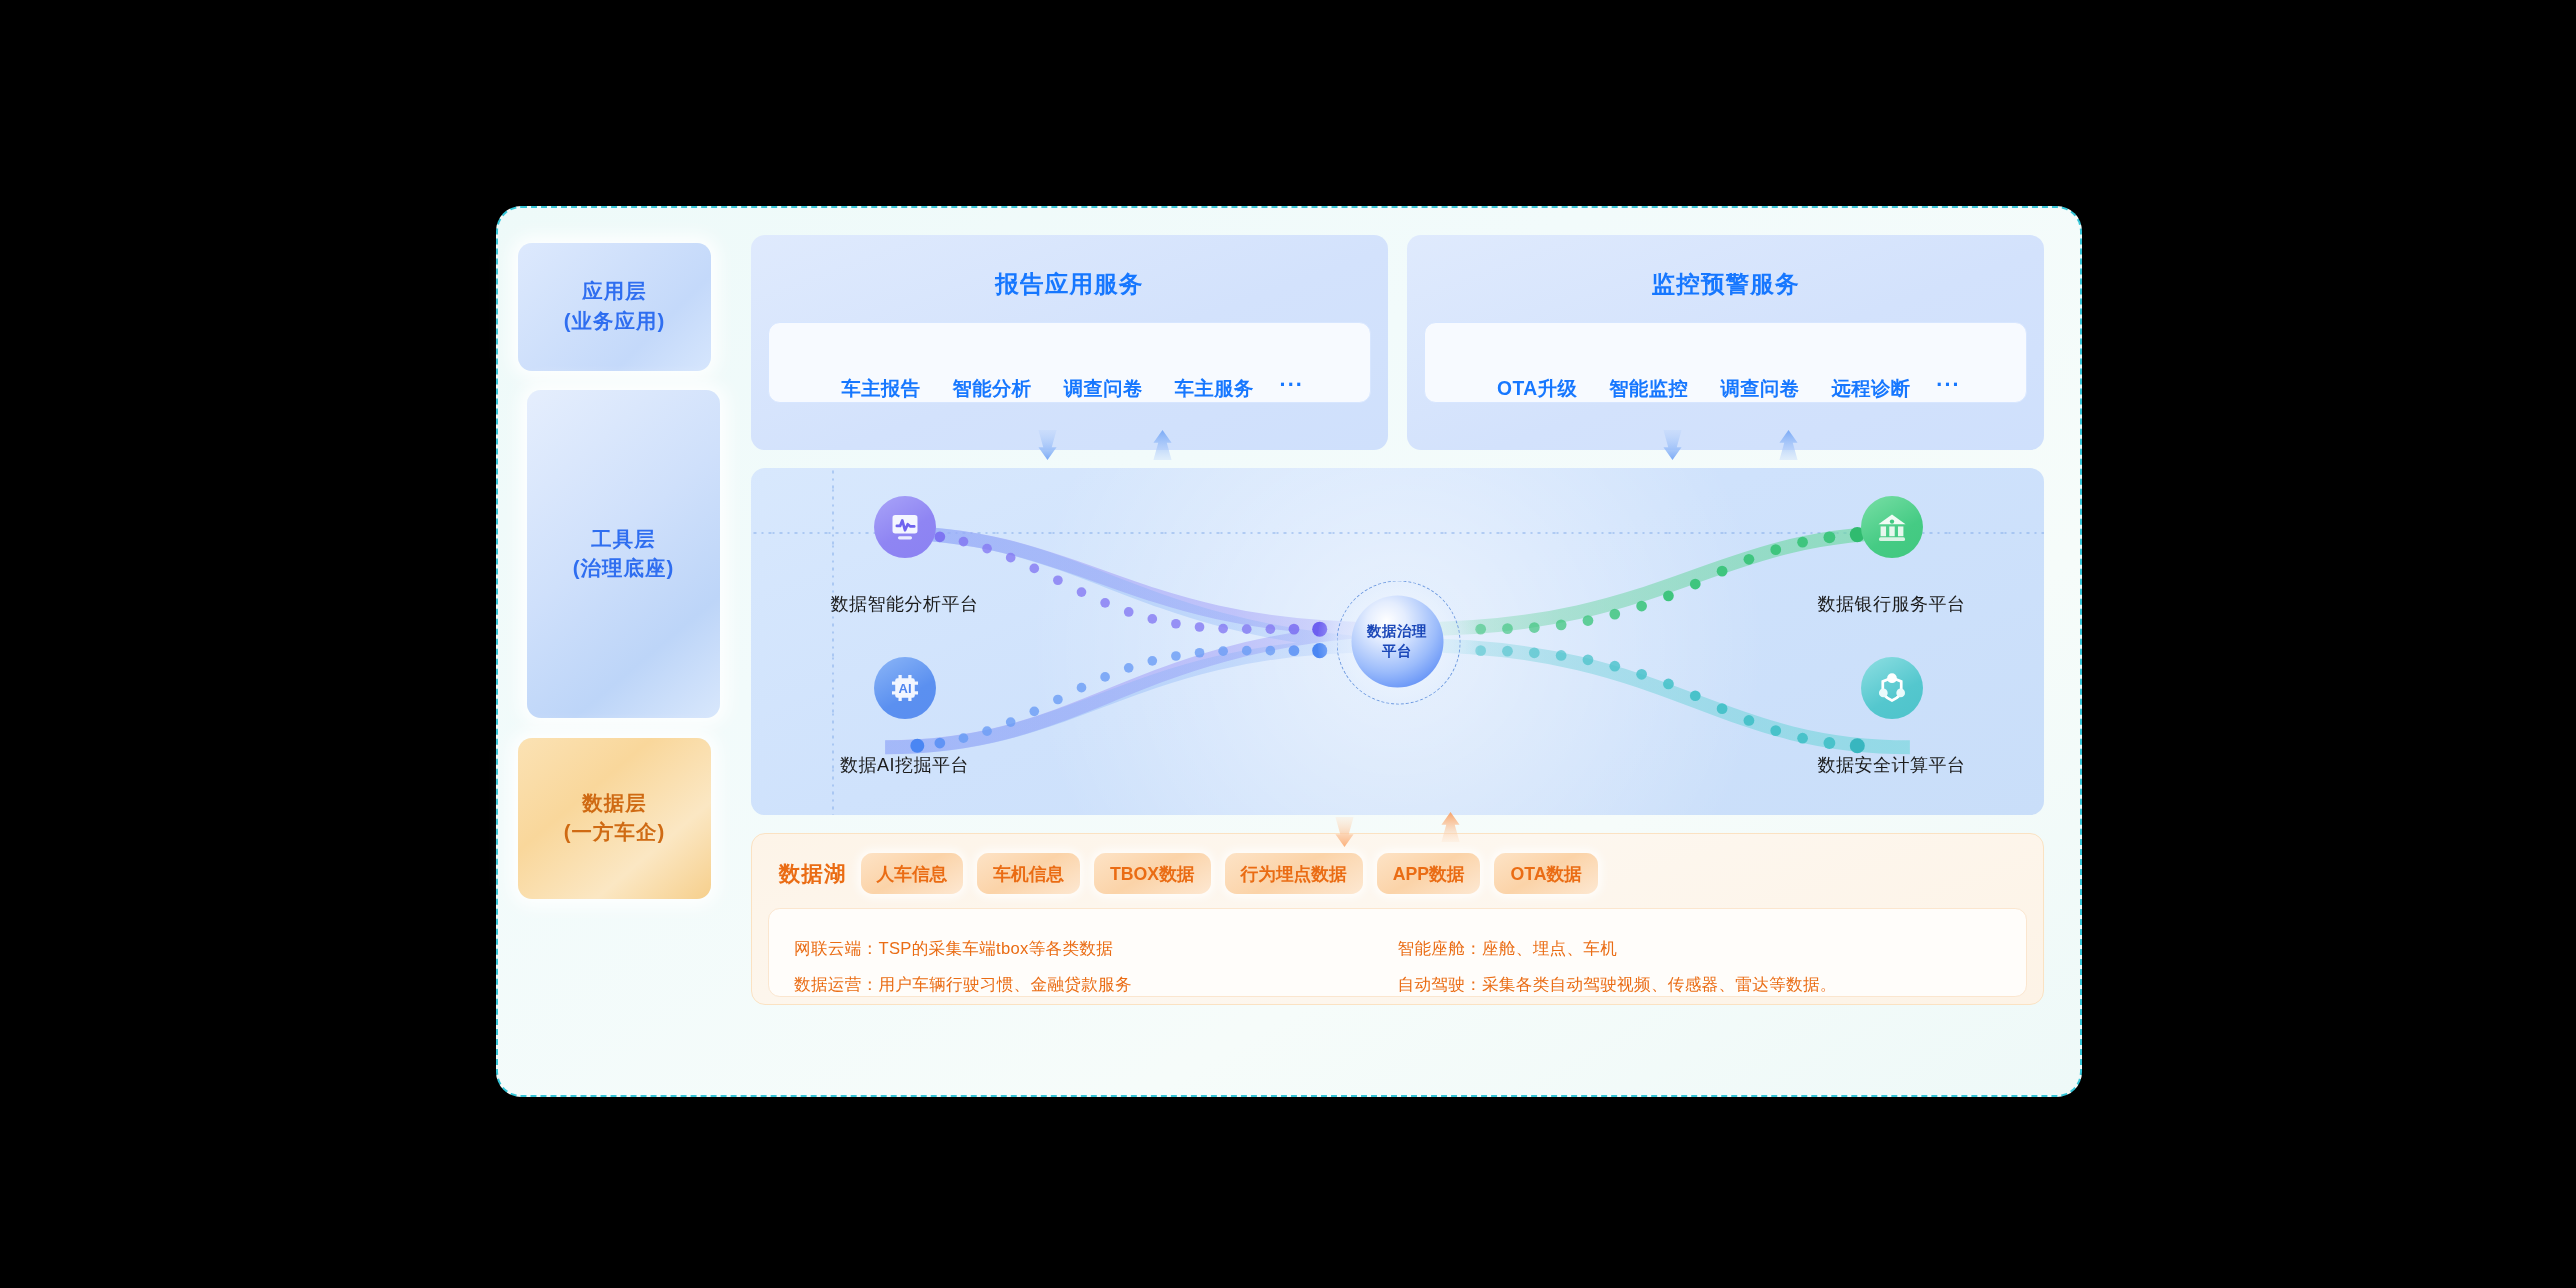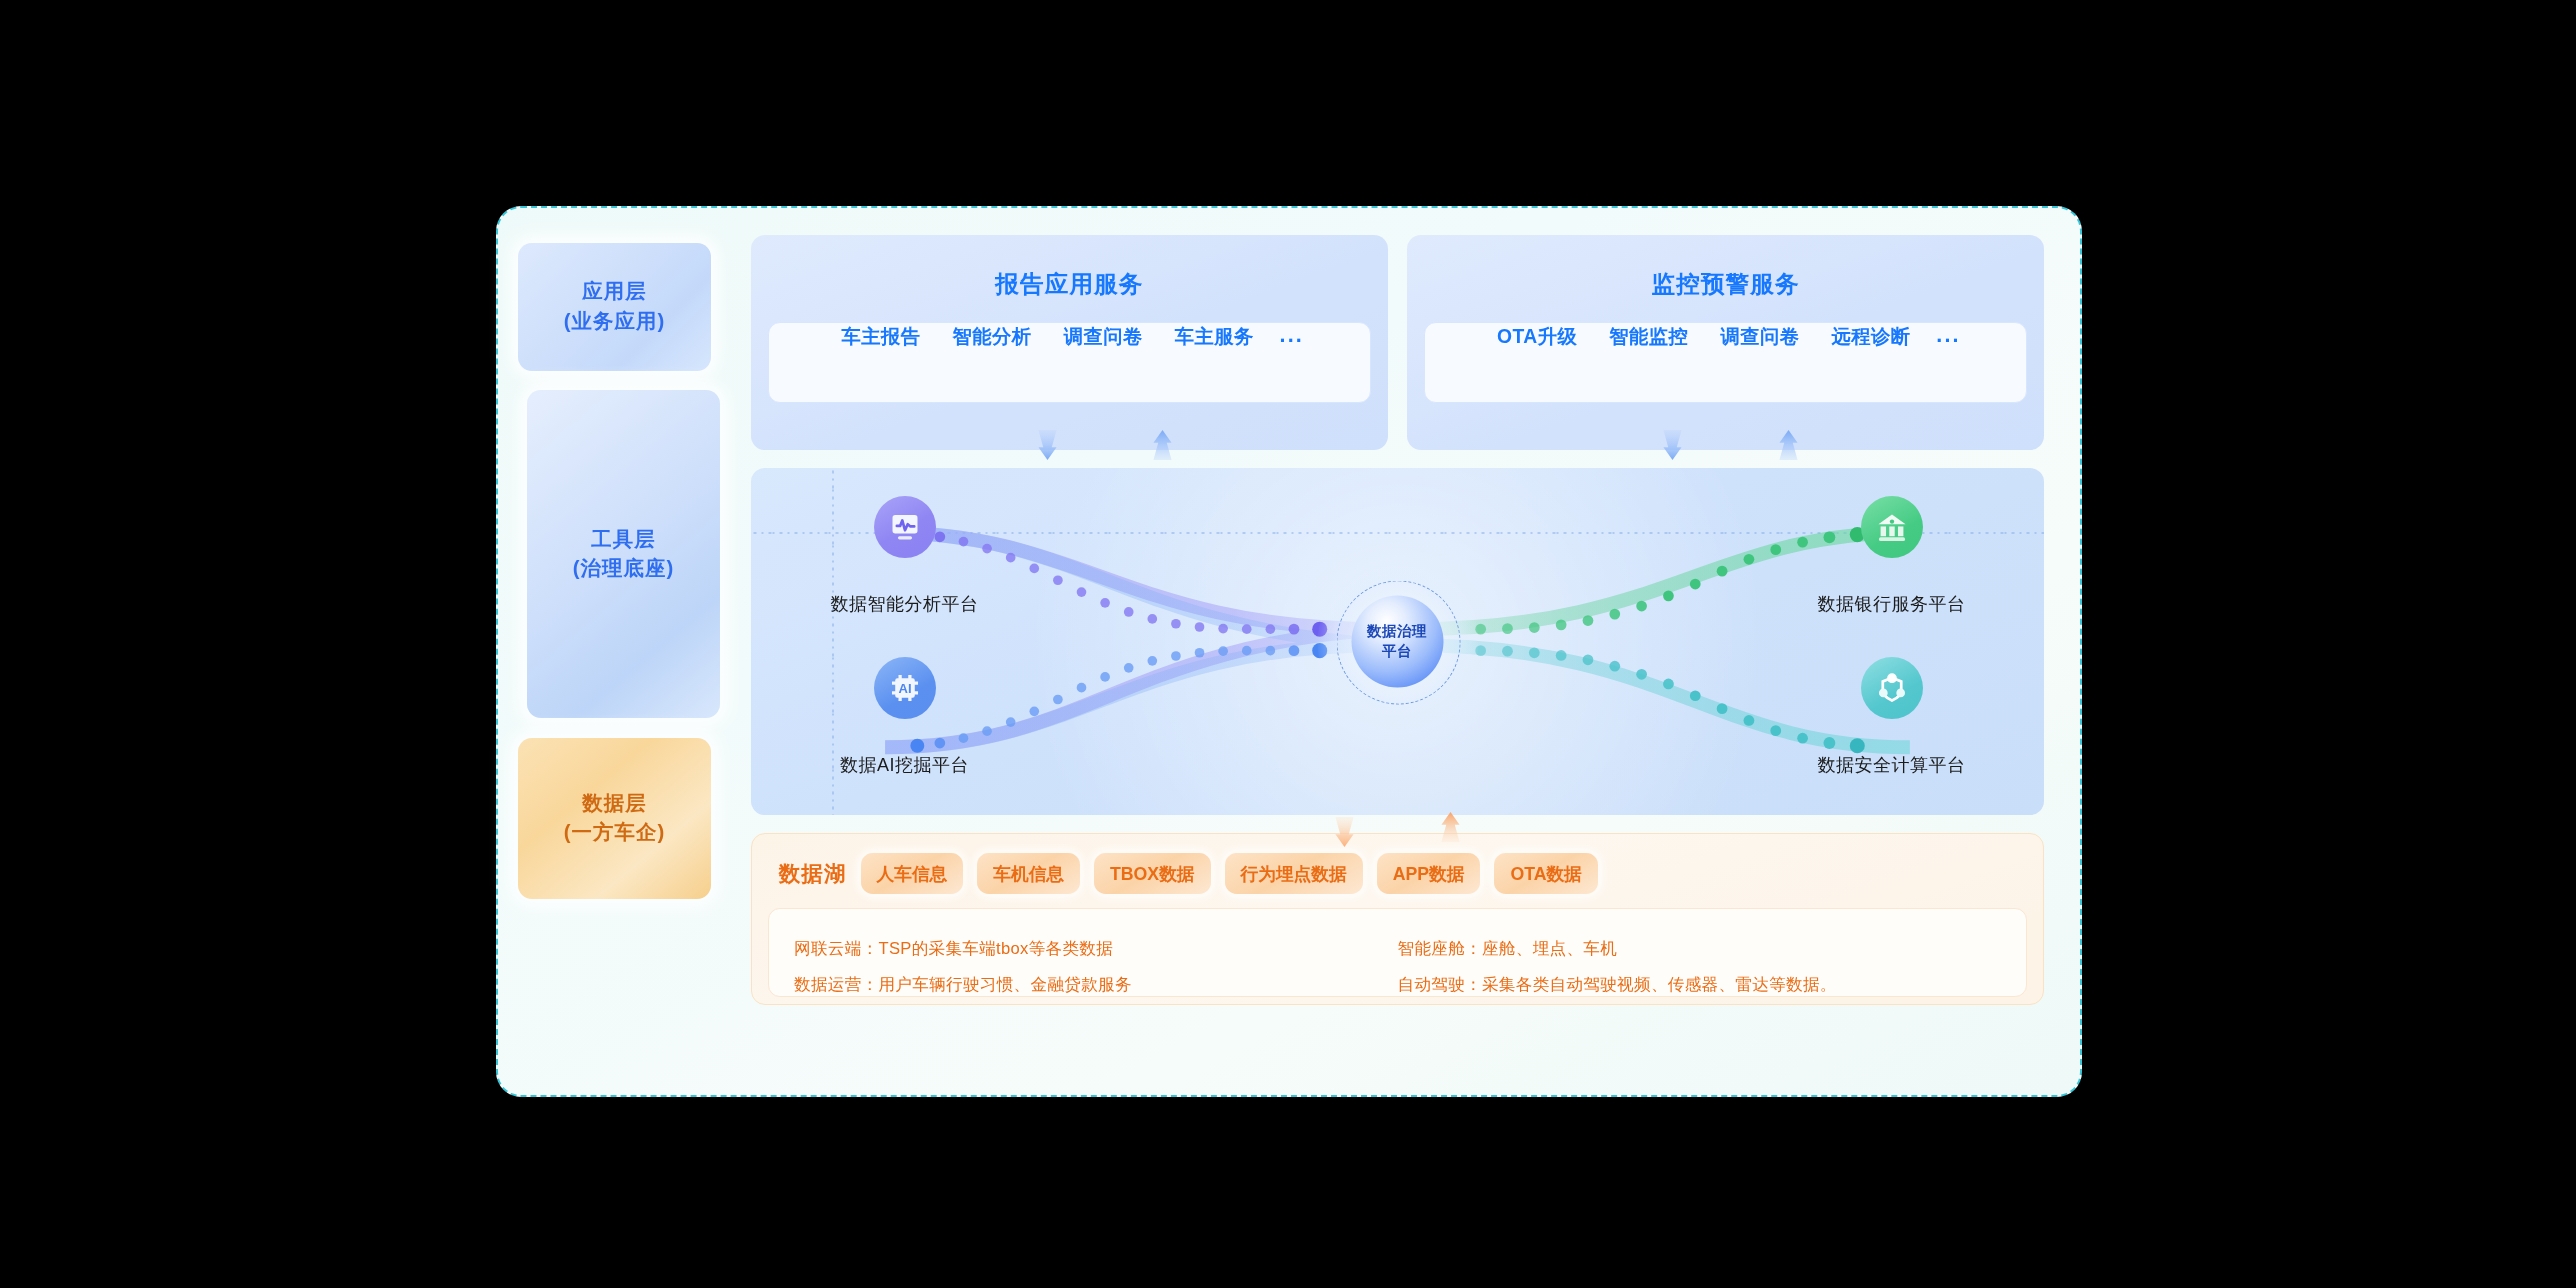--- a/index.html
+++ b/index.html
@@ -43,21 +43,21 @@
   
   .app-row{display:flex;gap:19.3px;}
   .svc-card{
     flex:1;background:linear-gradient(160deg,#dfeafd 0%,#d3e2fc 55%,#cfe0fc 100%);
     border-radius:14px;padding:14px 18px 24px;box-sizing:border-box;height:215px;
     display:flex;flex-direction:column;align-items:center;
   }
   .svc-title{font-size:23.6px;font-weight:bold;color:#1677ff;margin:19.3px 0 21.5px;letter-spacing:1.1px;}
   .svc-tagbar{
     width:100%;background:#f7faff;border:1.1px solid #d7e6ff;border-radius:11.8px;
-    height:79px;display:flex;align-items:flex-start;justify-content:center;gap:0;
+    height:79px;display:flex;align-items:flex-end;justify-content:center;gap:0;
   }
   .svc-tag{font-size:19.3px;color:#1677ff;font-weight:bold;padding:0 16px;letter-spacing:0.5px;white-space:nowrap;}
   .svc-tag.dots{font-size:21.5px;padding:0 9.7px 9.7px 9.7px;color:#1677ff;letter-spacing:2.1px;}
 
   
   .tool-panel{
     position:relative;margin-top:18px;height:347px;border-radius:14px;overflow:hidden;
     background:
       radial-gradient(circle at 50% 50%, rgba(255,255,255,.55) 0%, rgba(255,255,255,0) 55%),
       linear-gradient(160deg,#d8e8fd 0%,#cfe2fc 45%,#c9def9 100%);

